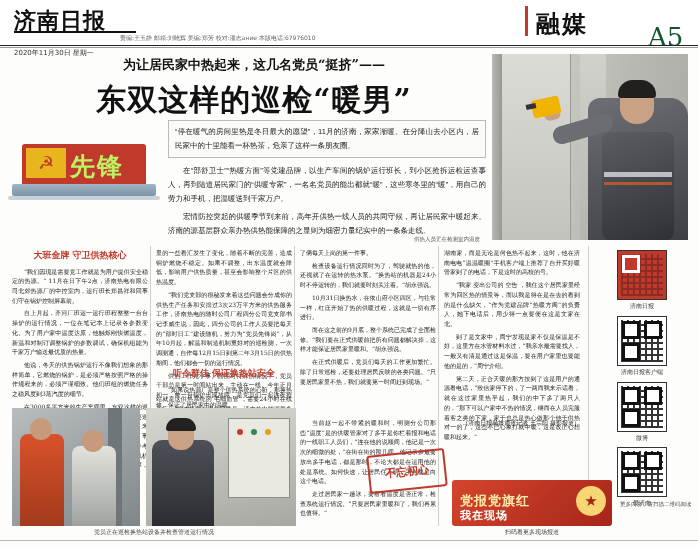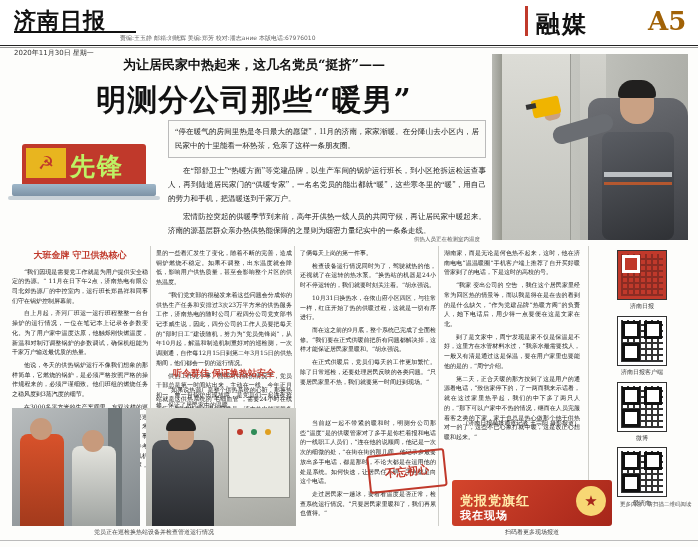--- a/index.html
+++ b/index.html
@@ -10,22 +10,22 @@
   
   .masthead{position:absolute;left:0;top:0;width:698px;height:46px;background:#fff;}
   .mast-title{position:absolute;left:14px;top:6px;font-family:"DejaVu Serif","Liberation Serif",serif;
     font-weight:bold;font-size:22px;color:#111;letter-spacing:1px;}
   .mast-underline{position:absolute;left:14px;top:31px;width:122px;height:2px;background:#111;}
   .mast-date{position:absolute;left:14px;top:48px;font-size:7px;color:#333;white-space:nowrap;}
   .mast-meta{position:absolute;left:120px;top:34px;font-size:6px;color:#666;white-space:nowrap;}
   .mast-divider{position:absolute;left:525px;top:6px;width:3px;height:30px;background:#c0392b;}
   .mast-brand{position:absolute;left:536px;top:8px;font-family:"DejaVu Serif","Liberation Serif",serif;
     font-weight:bold;font-size:24px;color:#111;letter-spacing:2px;}
-  .mast-page{position:absolute;left:648px;top:6px;font-family:"DejaVu Serif","Liberation Serif",serif;
-    font-weight:bold;font-size:26px;color:#a16207;}
+  .mast-page{position:absolute;left:648px;top:22px;font-family:"DejaVu Serif","Liberation Serif",serif;
+    font-weight:normal;font-size:26px;color:#14532d;}
   .rule-top{position:absolute;left:0;top:45px;width:698px;height:1px;background:#222;}
   .rule-top2{position:absolute;left:0;top:47px;width:698px;height:1px;background:#999;}
 
   
   .kicker{position:absolute;left:34px;top:56px;width:440px;text-align:center;
     font-family:"DejaVu Serif","Liberation Serif",serif;font-weight:bold;font-size:13px;color:#111;}
   .headline{position:absolute;left:24px;top:80px;width:460px;text-align:center;
     font-family:"DejaVu Serif","Liberation Serif",serif;font-weight:bold;font-size:30px;color:#111;letter-spacing:1px;}
 
   
@@ -35,21 +35,21 @@
     display:flex;align-items:center;justify-content:center;}
   .badge-flag .hammer{font-size:18px;color:#c0392b;line-height:1;}
   .badge-text{position:absolute;left:48px;top:6px;font-family:"DejaVu Serif","Liberation Serif",serif;
     font-size:25px;font-weight:bold;color:#bef264;letter-spacing:2px;}
   .badge-base{position:absolute;left:12px;top:184px;width:144px;height:12px;
     background:linear-gradient(#9fb7c9,#7d93a6);border-radius:2px;}
   .badge-shadow{position:absolute;left:8px;top:196px;width:152px;height:4px;background:#c9d2d8;border-radius:2px;}
 
   
   .lead{position:absolute;left:168px;top:120px;width:318px;font-size:7.5px;line-height:1.85;
-    color:#1a1a1a;text-align:justify;font-family:Liberation Serif, serif;}
+    color:#1a1a1a;text-align:justify;font-family:Liberation Sans, sans-serif;}
   .lead .quote{display:block;border:1px solid #bbb;padding:4px 6px;margin-bottom:6px;background:#fbfbf8;}
   .lead p{margin:0 0 5px 0;text-indent:15px;}
 
   
   .photo-main{position:absolute;left:492px;top:54px;width:196px;height:186px;overflow:hidden;
     background:#8e9ba3;}
   .pm-wall{position:absolute;left:0;top:0;width:196px;height:186px;
     background:linear-gradient(100deg,#cfcfc9 0%,#c4c5bf 38%,#b9bab4 60%,#a9aaa4 100%);}
   .pm-panel{position:absolute;left:8px;top:0;width:70px;height:186px;
     background:linear-gradient(180deg,#dcdcd6,#c2c3bd);border-right:1px solid #9a9b95;}
@@ -152,21 +152,21 @@
     <div class="mast-date">2020年11月30日  星期一</div>
     <div class="mast-meta">责编:王玉静   邮箱:刘晓辉   美编:郑芳   校对:潘志ание   本版电话:67976010</div>
     <div class="mast-divider"></div>
     <div class="mast-brand">融媒</div>
     <div class="mast-page">A5</div>
   </div>
   <div class="rule-top"></div>
   <div class="rule-top2"></div>
 
   <div class="kicker">为让居民家中热起来，这几名党员“挺挤”——</div>
-  <div class="headline">明测分公司那些“暖男”</div>
+  <div class="headline">东双这样的巡检“暖男”</div>
 
   <div class="badge">
     <div class="badge-flag">
         <span class="hammer">☭</span>
       </div>
     <div class="badge-text">先锋</div>
   </div>
   <div class="badge-base"></div>
   <div class="badge-shadow"></div>
 

